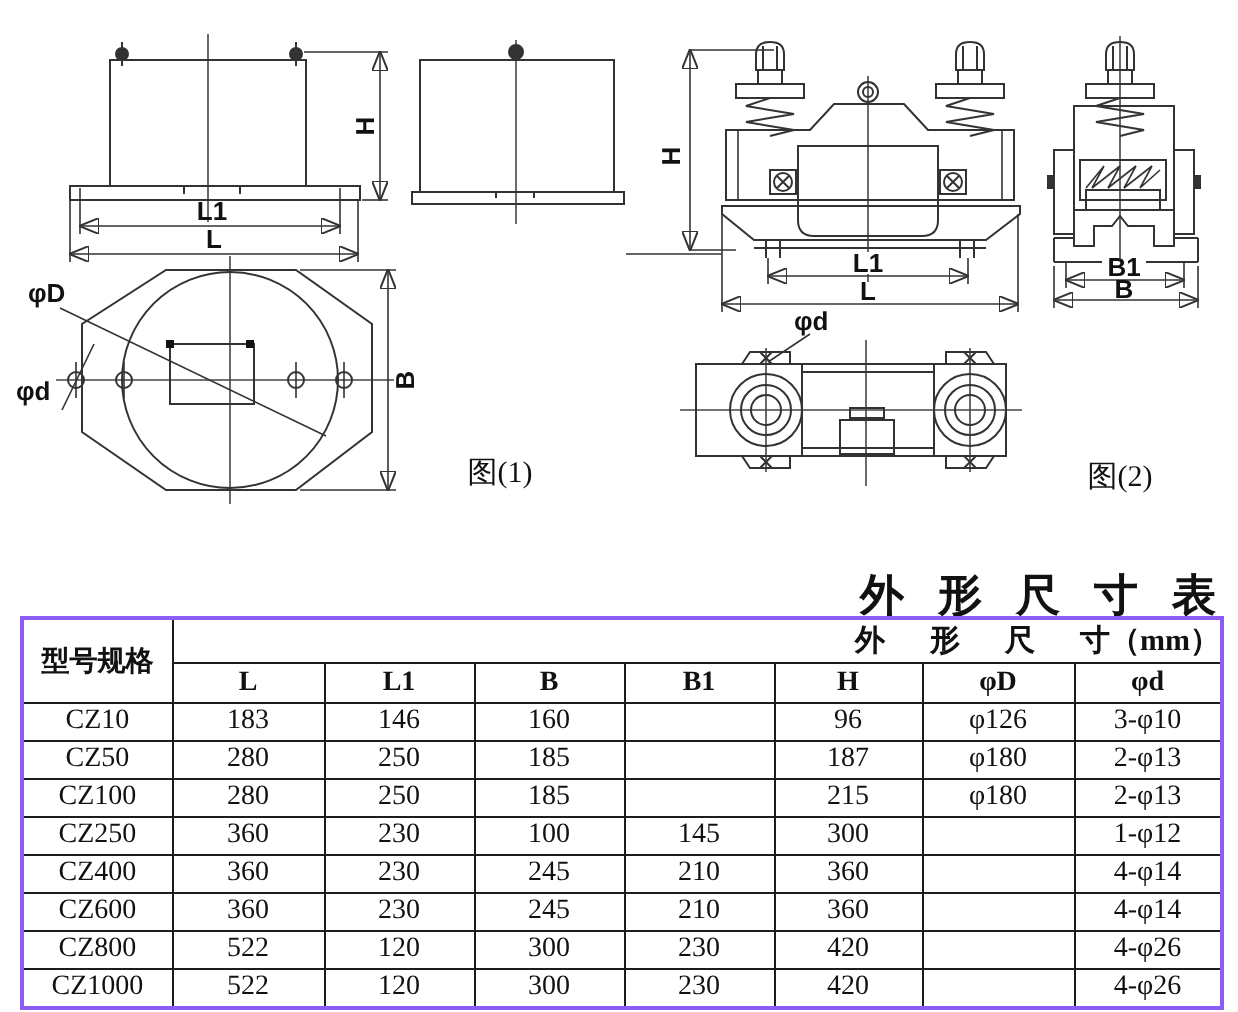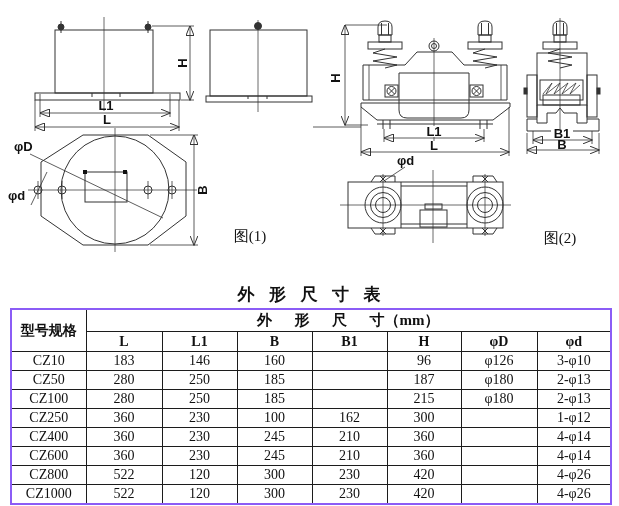--- a/index.html
+++ b/index.html
@@ -13,35 +13,35 @@
   }
   #drawing .cl{stroke-width:.8;stroke:#444;}
   #drawing .thin{stroke-width:.8;}
   #drawing .fillblk{fill:#333;stroke:#333;}
   #drawing .sq{fill:#111;stroke:none;}
   #drawing .whitebg{fill:#fff;stroke:none;}
   #drawing text{stroke:none;fill:#111;}
   .dimlbl{font:bold 13px "Liberation Sans",sans-serif;}
   .cap{font:15px "Liberation Serif",serif;}
   #table-title{
-    position:absolute;left:10px;top:283px;width:600px;text-align:center;
-    font-weight:bold;font-size:17px;white-space:pre;letter-spacing:2px;
+    position:absolute;left:10px;top:283px;width:600px;text-align:right;
+    font-weight:bold;font-size:22px;white-space:pre;letter-spacing:2px;
   }
   table{
     position:absolute;left:10px;top:308px;width:600px;
     border-collapse:collapse;table-layout:fixed;
     border:2px solid #8b5cf6;
   }
   th,td{
     border:1.5px solid #1c1c1c;text-align:center;vertical-align:middle;
     padding:0;font-size:14px;height:18px;overflow:hidden;white-space:nowrap;
   }
   tr.r1 th{height:21px;font-weight:bold;}
   tr.r2 th{height:19px;font-weight:bold;}
-  th.group{white-space:pre;font-size:15px;}
+  th.group{white-space:pre;font-size:15px;text-align:right;}
   td.model{font-weight:normal;}
 </style>
 </head>
 <body>
 
 <svg id="drawing" width="619" height="282" viewBox="0 0 619 282">
   <defs>
     <marker id="arr" viewBox="0 0 10 8" markerWidth="10" markerHeight="8" refX="9.5" refY="4" orient="auto-start-reverse" markerUnits="userSpaceOnUse">
       <path d="M0,0 L10,4 L0,8 Z" fill="#222" stroke="none"></path>
     </marker>
@@ -310,21 +310,21 @@
       <td></td>
       <td>215</td>
       <td>φ180</td>
       <td>2-φ13</td>
     </tr>
     <tr>
       <td class="model">CZ250</td>
       <td>360</td>
       <td>230</td>
       <td>100</td>
-      <td>162</td>
+      <td>145</td>
       <td>300</td>
       <td></td>
       <td>1-φ12</td>
     </tr>
     <tr>
       <td class="model">CZ400</td>
       <td>360</td>
       <td>230</td>
       <td>245</td>
       <td>210</td>

